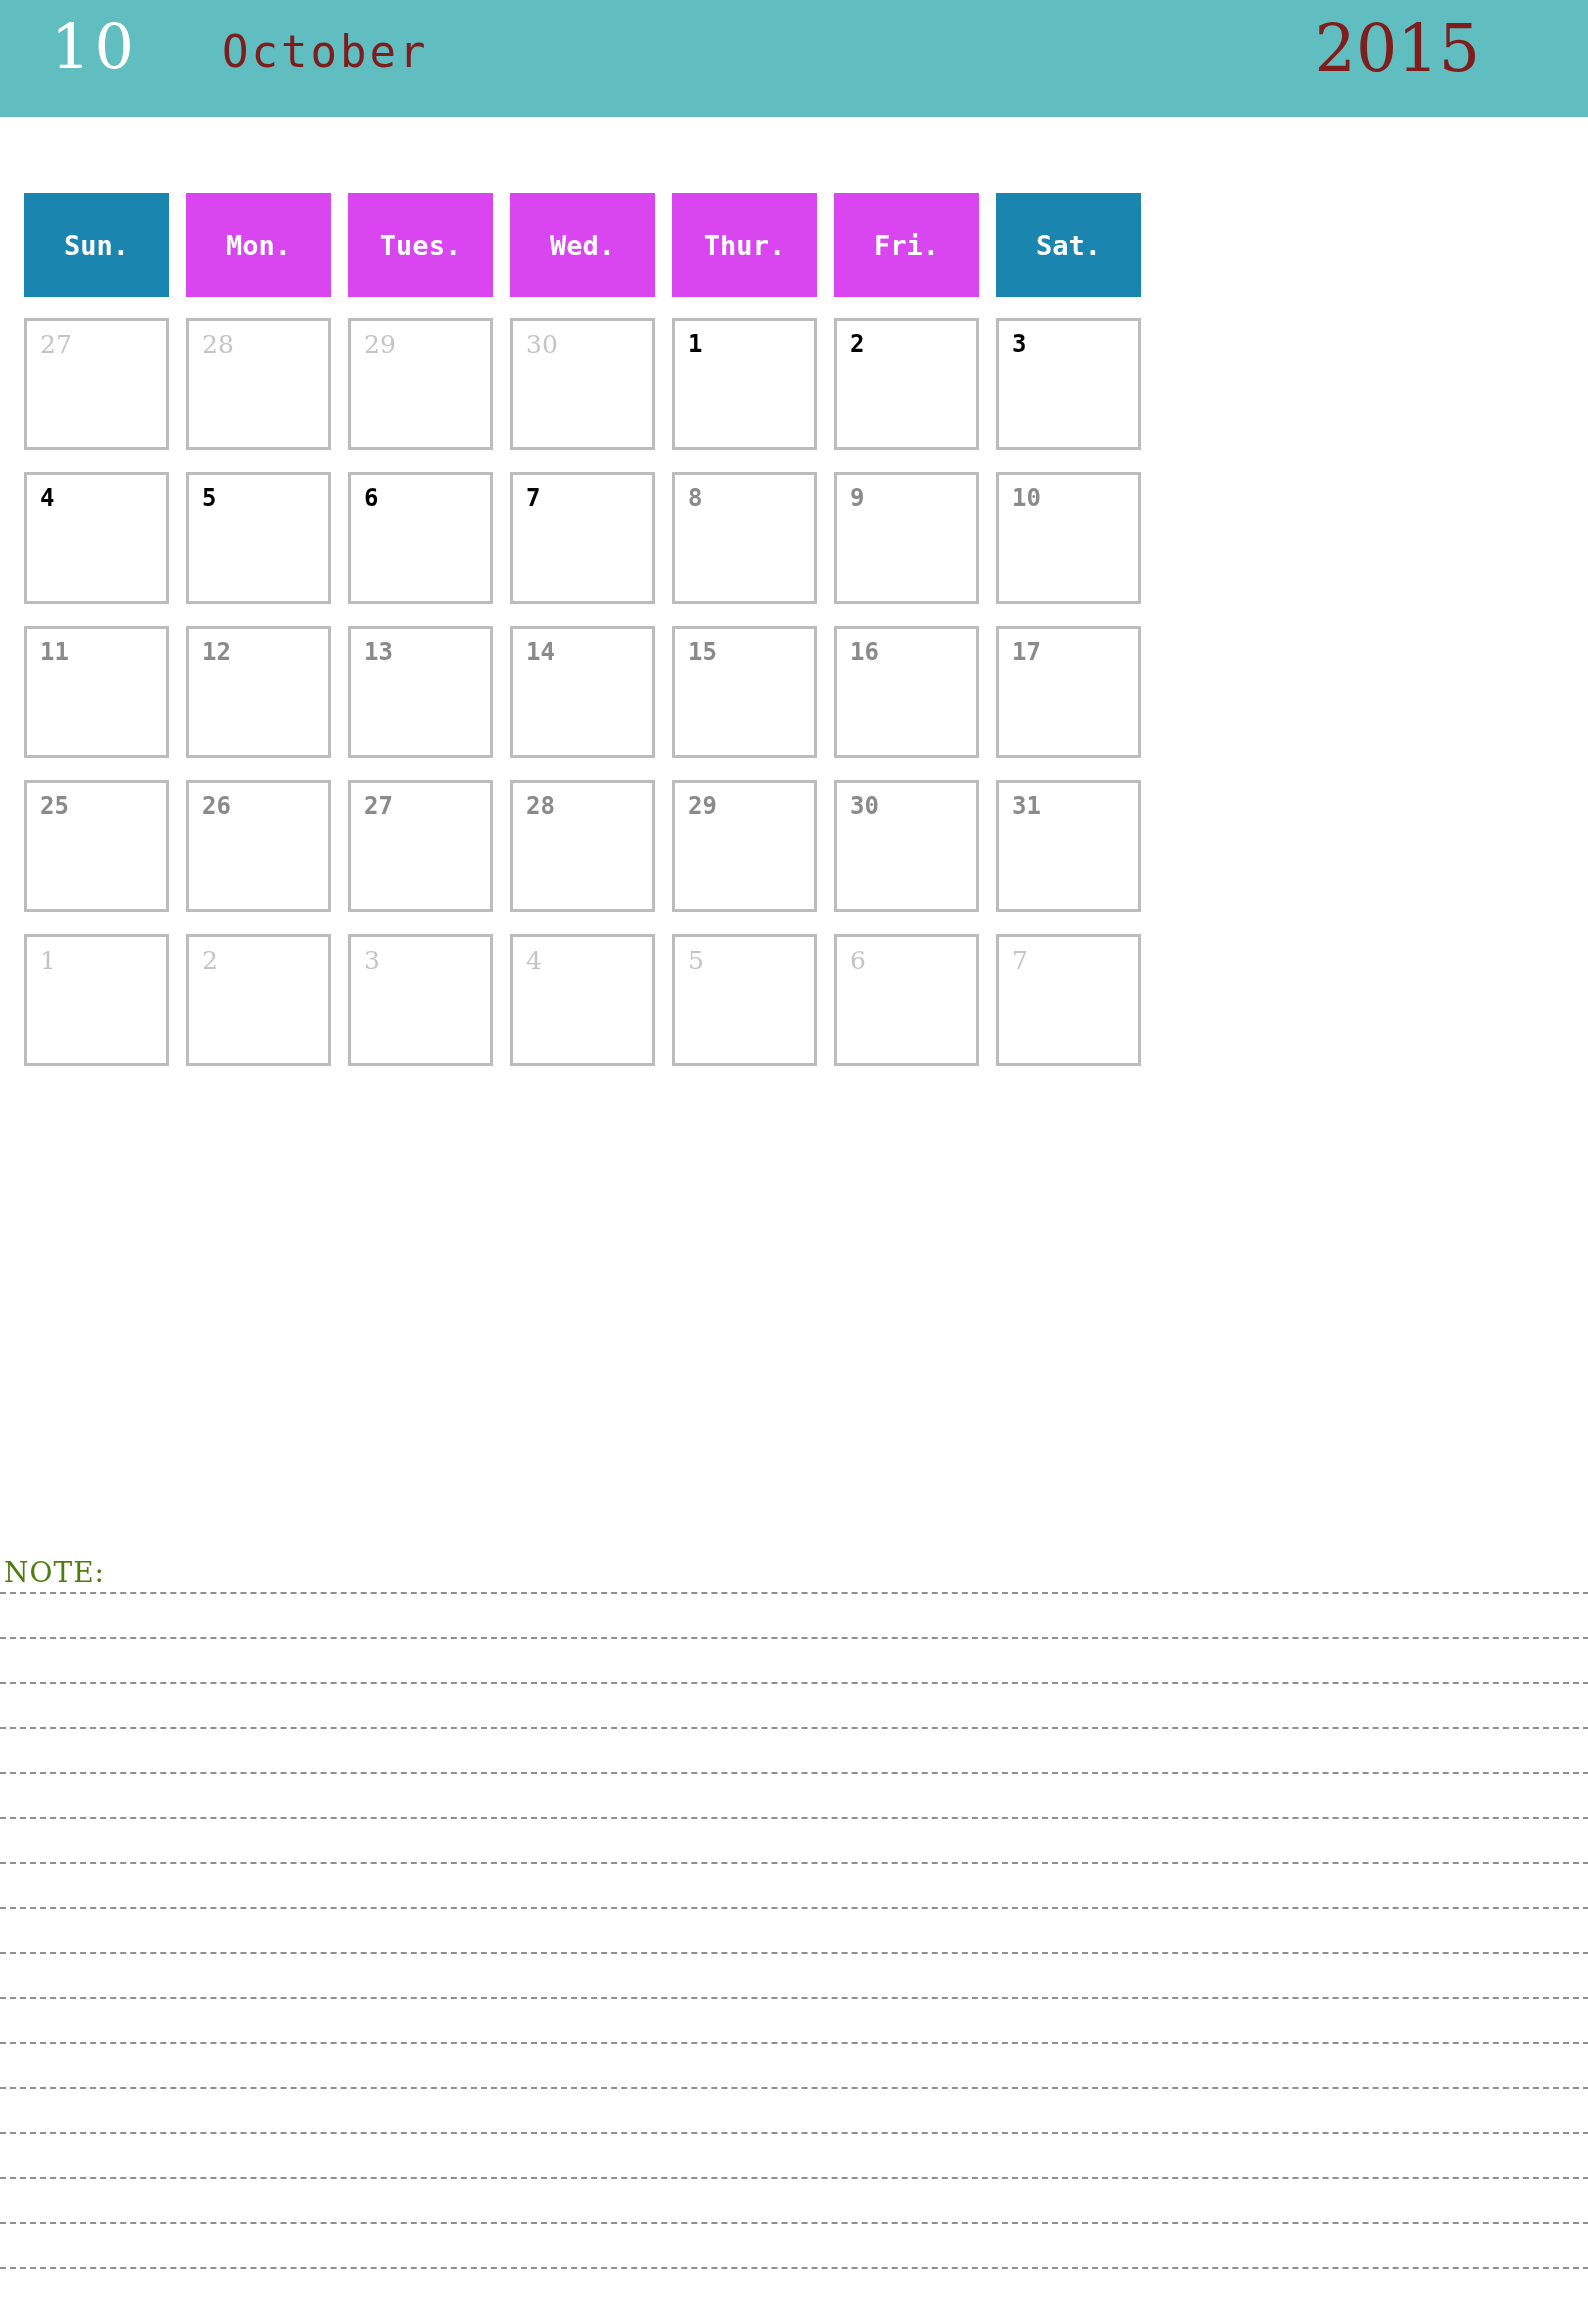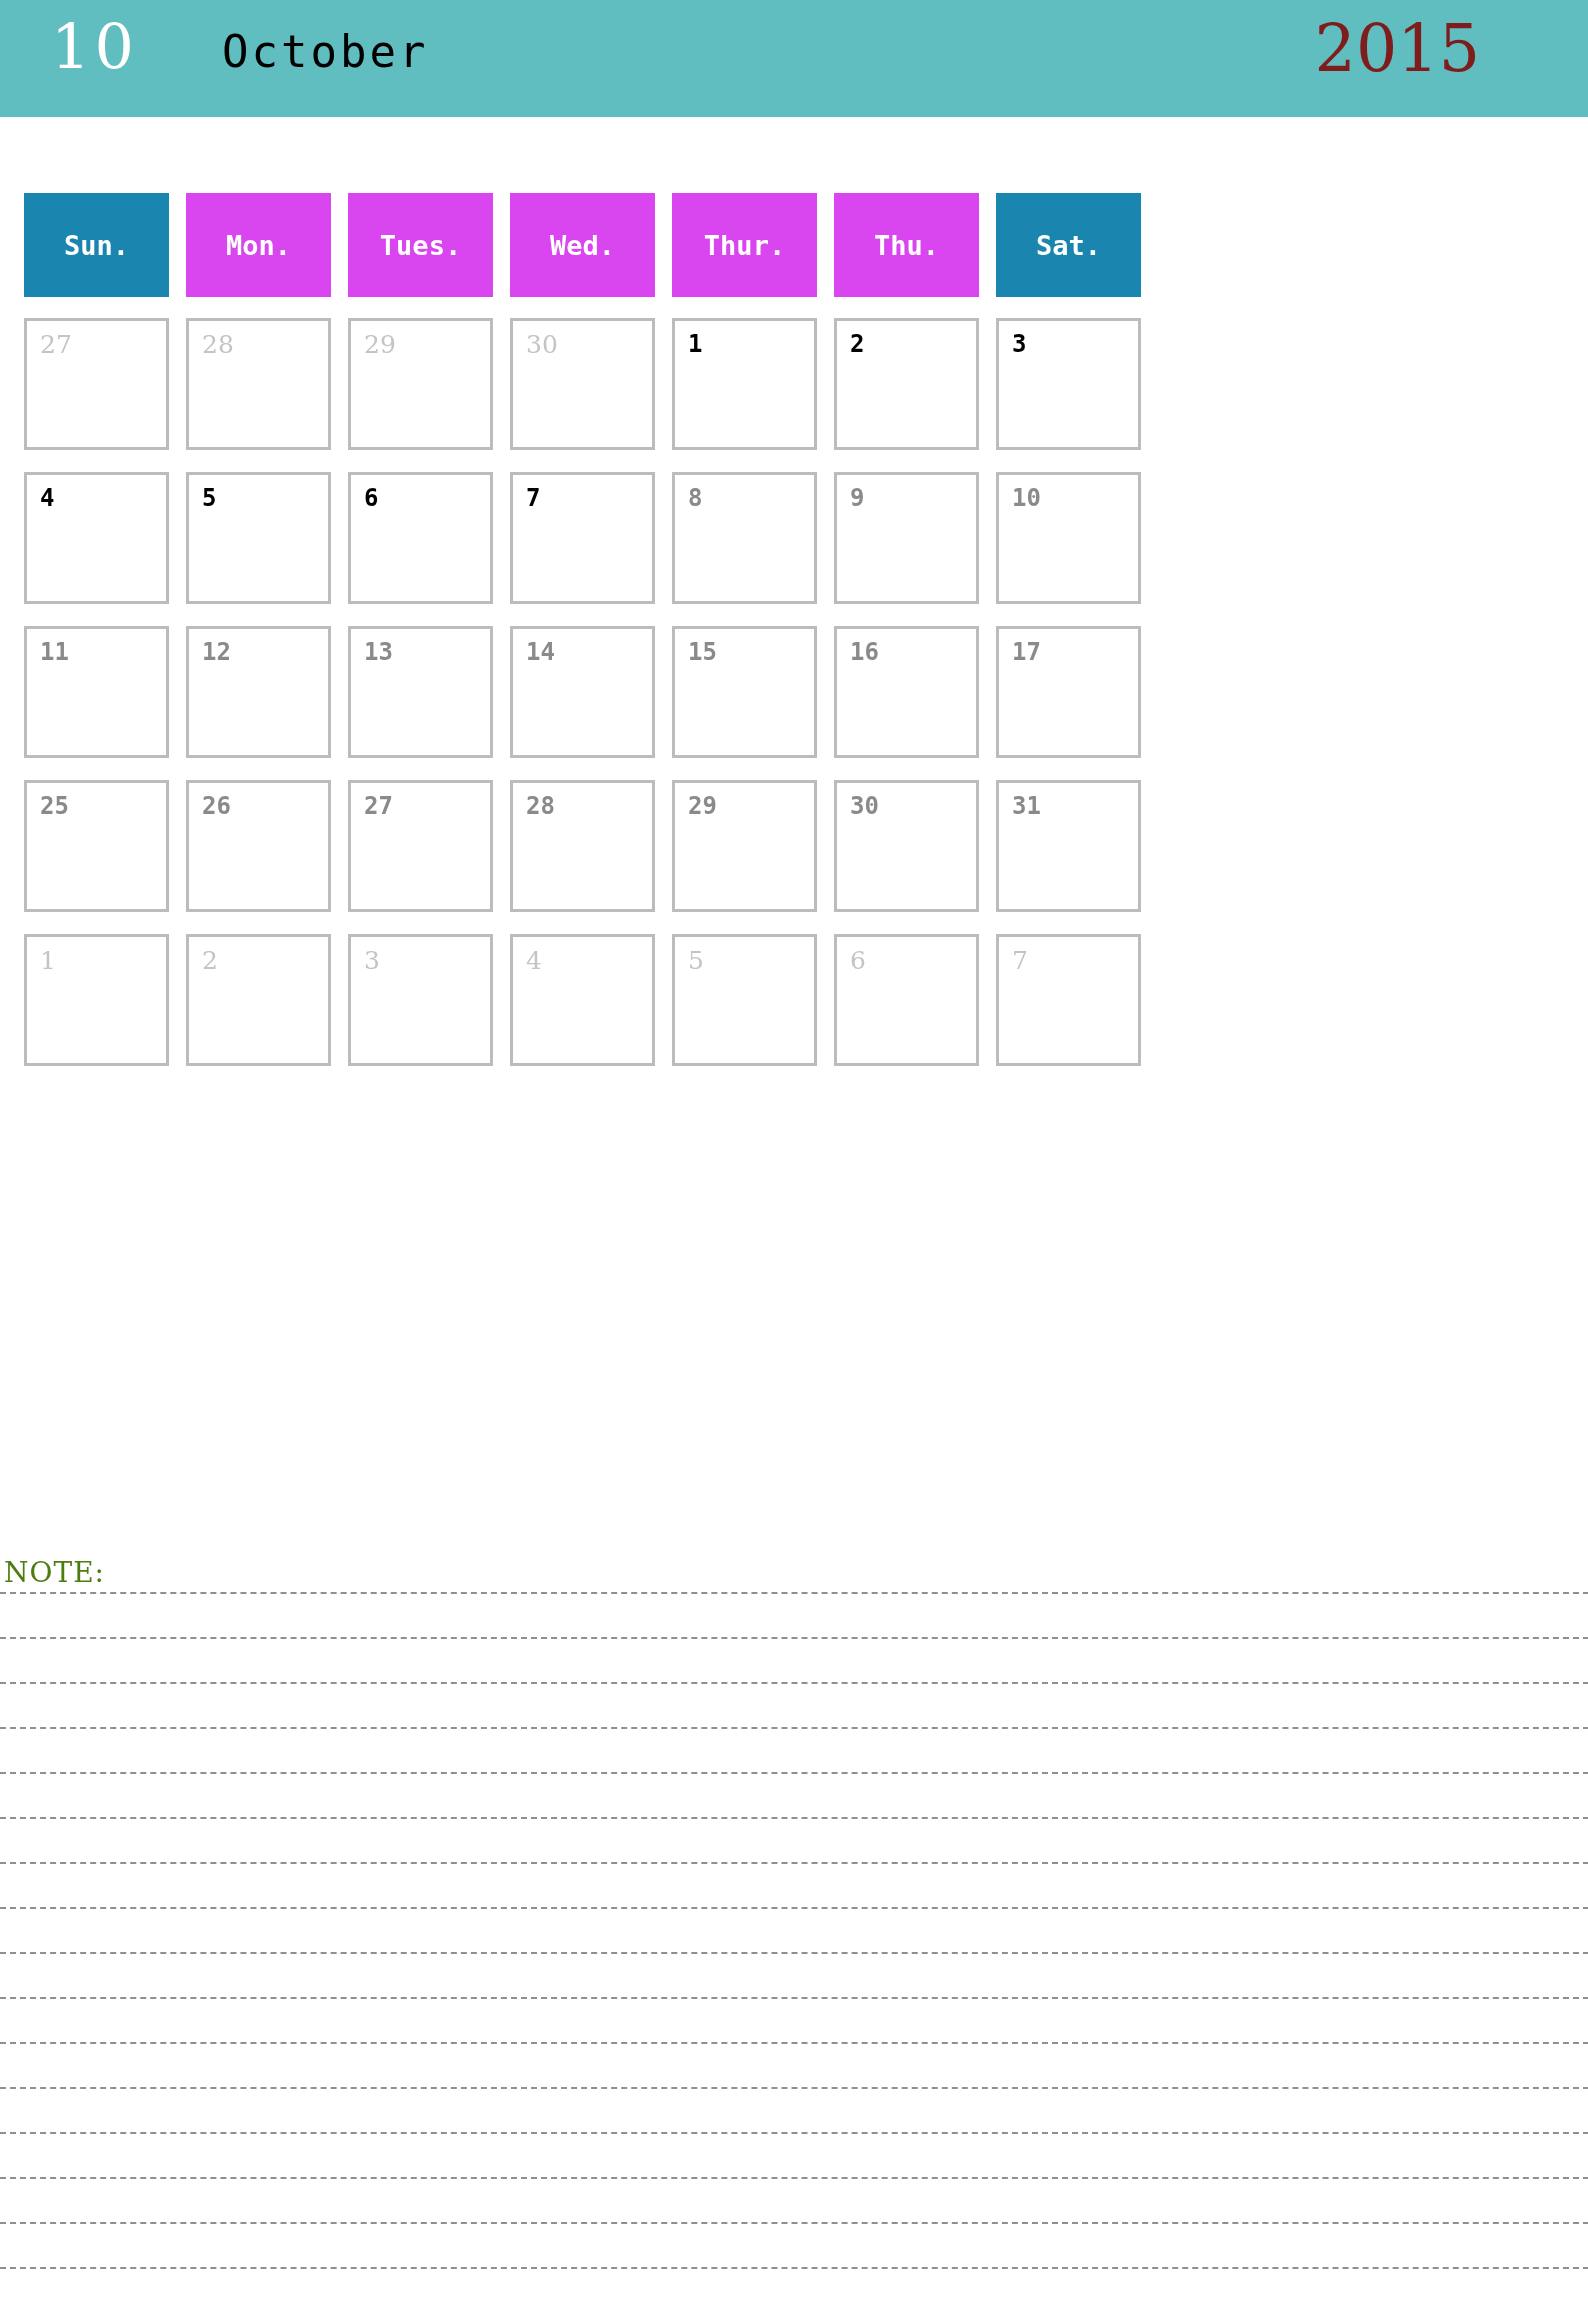--- a/index.html
+++ b/index.html
@@ -36,21 +36,21 @@
     letter-spacing: 4px;
     font-weight: 400;
   }
   #month-name {
     position: absolute;
     left: 222px;
     top: 30px;
     font-family: "DejaVu Sans Mono", "Liberation Mono", monospace;
     font-size: 44px;
     line-height: 1;
-    color: #000000;
+    color: #7f1d1d;
     letter-spacing: 3px;
     font-weight: 400;
   }
   #year-number {
     position: absolute;
     right: 109px;
     top: 16px;
     font-family: "DejaVu Serif", "Liberation Serif", serif;
     font-size: 65px;
     line-height: 1;
@@ -168,21 +168,21 @@
   <div id="year-number">2015</div>
 </div>
 
 <div id="calendar-grid">
   <div class="cal-row" id="weekday-row">
       <div class="weekday-cell weekend-accent">Sun.</div>
       <div class="weekday-cell">Mon.</div>
       <div class="weekday-cell">Tues.</div>
       <div class="weekday-cell">Wed.</div>
       <div class="weekday-cell">Thur.</div>
-      <div class="weekday-cell">Thu.</div>
+      <div class="weekday-cell">Fri.</div>
       <div class="weekday-cell weekend-accent">Sat.</div>
     </div>
   <div id="date-rows">
       <div class="cal-row date-row">
         <div class="date-cell">
           <div class="date-number adjacent">27</div>
         </div>
         <div class="date-cell">
           <div class="date-number adjacent">28</div>
         </div>

